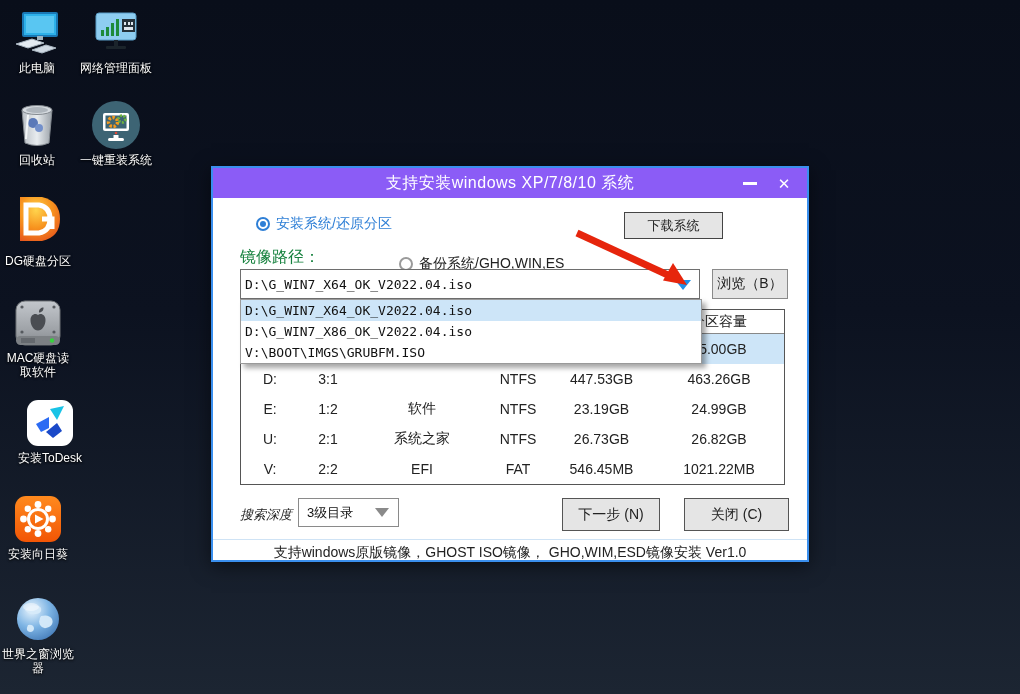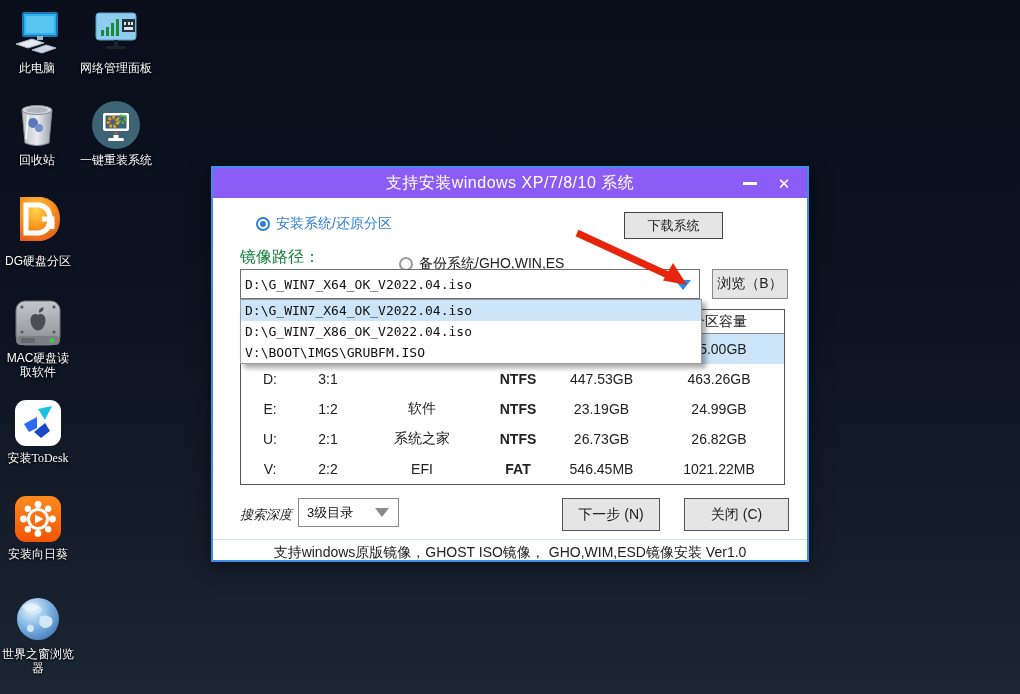--- a/index.html
+++ b/index.html
@@ -59,21 +59,21 @@
   .ddl { position:absolute; left:27px; top:131px; width:462px; background:#fff;
     border:1px solid #9a9a9a; box-shadow:4px 4px 5px rgba(0,0,0,.35); z-index:40; }
   .ddi { height:21px; display:flex; align-items:center; padding-left:4px;
     font-family:"DejaVu Sans Mono","Liberation Mono",monospace; font-size:13px; color:#111; cursor:pointer; }
   .ddi.hl { background:#cde5f8; }
 
   .ptable { position:absolute; left:27px; top:141px; width:545px; height:176px;
     border:1px solid #555; background:#fff; z-index:10; font-size:14px; color:#222; }
   .prow { display:flex; width:100%; }
   .pcell { display:flex; align-items:center; justify-content:center; overflow:hidden; }
-  .c0{width:58px;} .c1{width:58px;} .c2{width:130px;} .c3{width:62px;font-weight:bold;} .c4{width:105px;} .c5{width:130px;}
+  .c0{width:58px;} .c1{width:58px;} .c2{width:130px;} .c3{width:62px;} .c4{width:105px;} .c5{width:130px;}
   .phead { height:24px; border-bottom:1px solid #888; }
   .pdata { height:30px; }
   .prow.hl { background:#cde5f8; }
 
   .depth-label { position:absolute; left:27px; top:338px; font-size:13px; color:#222;font-style:italic; }
   .depth-select { position:absolute; left:85px; top:330px; width:101px; height:29px;
     border:1px solid #8a8a8a; background:#fff; display:flex; align-items:center; cursor:pointer; }
   .depth-select .val { padding-left:8px; font-size:13px; color:#111; flex:1; }
   .depth-select .gtri { width:0; height:0; margin-right:9px;
     border-left:7px solid transparent; border-right:7px solid transparent; border-top:9px solid #8a8a8a; }
@@ -196,21 +196,21 @@
         <path d="M25 13.5 c-.5 -3 2 -5 4.5 -5 c.3 2.5 -1.5 5 -4.5 5 z" fill="#4a4d52"></path>
         <path d="M16.5 21 c0 -4.5 3.5 -6.8 6.5 -5.6 c.8 .3 1.2 .3 2 0 c3 -1.2 6.5 1.1 6.5 5.6 c0 5.5 -3.4 10.5 -7.5 10.5 c-4.1 0 -7.5 -5 -7.5 -10.5 z" fill="#4a4d52"></path>
         <rect x="2" y="37" width="44" height="9" rx="4.5" fill="#7c8084"></rect>
         <rect x="7" y="39" width="14" height="5" fill="#65696e"></rect>
         <circle cx="38" cy="41.5" r="2.2" fill="#38d13e"></circle>
       </svg>
     </div>
     <div class="ilabel" style="max-width:70px;">MAC硬盘读取软件</div>
   </div>
 
-  <div class="di" style="left:0px;top:398px;width:76px;font-family:Liberation Serif, serif;">
+  <div class="di" style="left:12px;top:398px;width:76px;">
     <div class="ibox">
       <svg width="48" height="48" viewBox="0 0 48 48">
         <rect x="1" y="1" width="46" height="46" rx="11" fill="#fff"></rect>
         <path d="M10 25 L23 18 L23 29 L15 33 Z" fill="#2b6bf3"></path>
         <path d="M24 10 L38 7 L31 21 Z" fill="#19c3e6"></path>
         <path d="M20 33 L31 24 L36 32 L27 39 Z" fill="#1a49c8"></path>
       </svg>
     </div>
     <div class="ilabel">安装ToDesk</div>
   </div>

